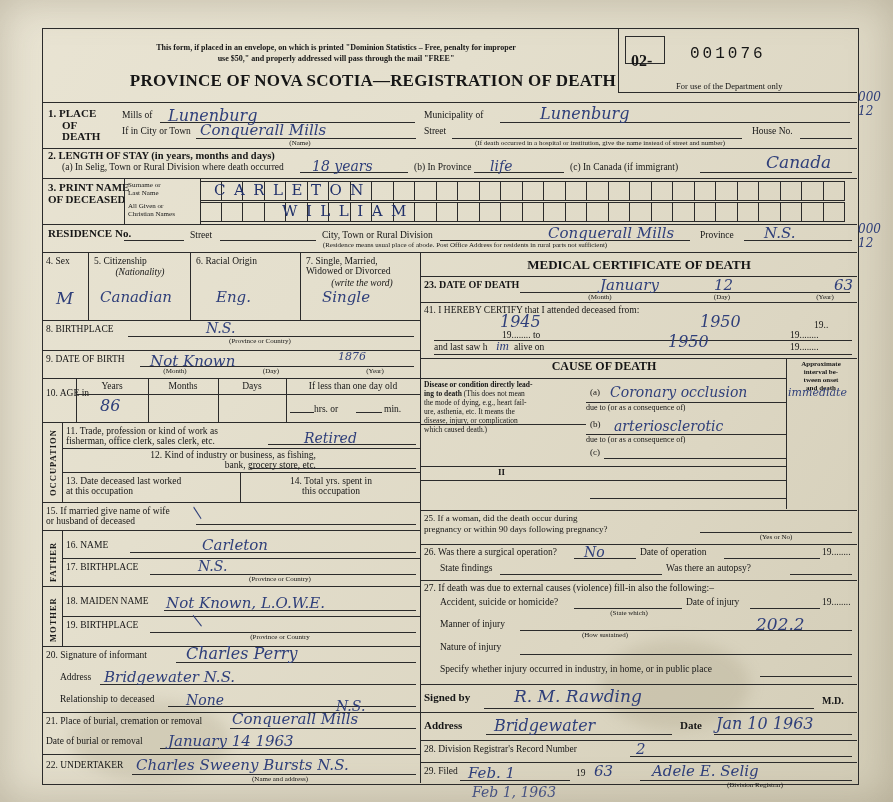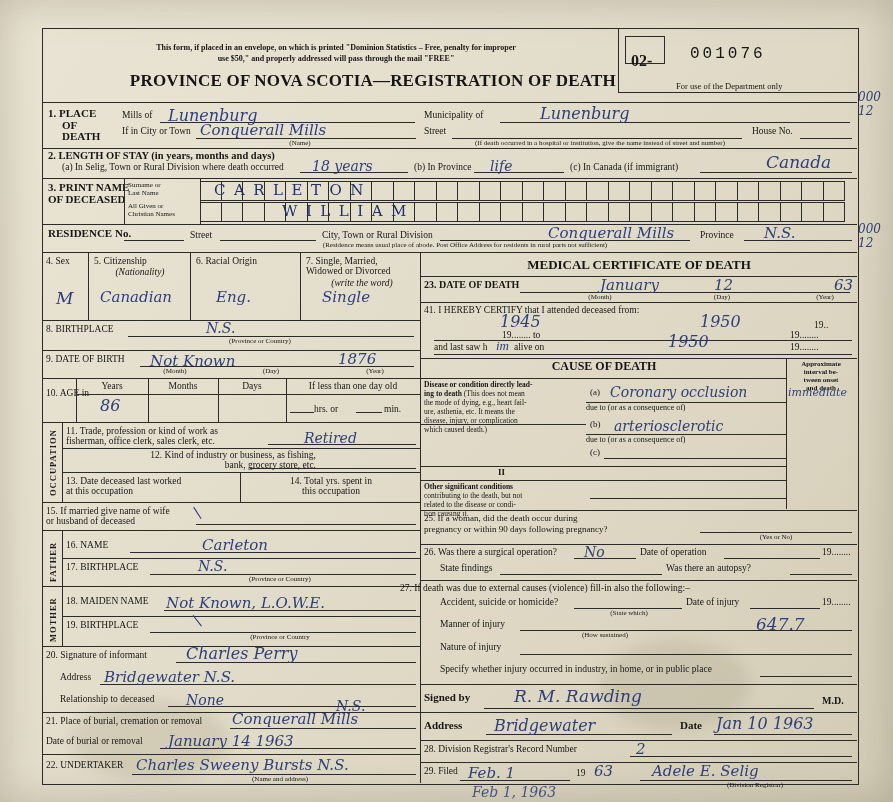--- a/index.html
+++ b/index.html
@@ -237,21 +237,21 @@
   <div class="t" style="left:46px;top:324px;">8. BIRTHPLACE</div>
   <div class="ln hl" style="left:128px;top:336px;width:286px;"></div>
   <div class="hw" style="left:206px;top:320px;font-size:14px;">N.S.</div>
   <div class="t c xs" style="left:160px;top:338px;width:200px;">(Province or Country)</div>
 
   <div class="ln hl" style="left:42px;top:350px;width:378px;"></div>
 
   <div class="t" style="left:46px;top:354px;">9. DATE OF BIRTH</div>
   <div class="ln hl" style="left:140px;top:366px;width:274px;"></div>
   <div class="hw" style="left:150px;top:352px;font-size:15px;">Not Known</div>
-  <div class="hw" style="left:338px;top:350px;font-size:15px;font-style:italic;">1876</div>
+  <div class="hw" style="left:338px;top:350px;font-size:11px;font-style:italic;">1876</div>
   <div class="t c xs" style="left:140px;top:368px;width:70px;">(Month)</div>
   <div class="t c xs" style="left:236px;top:368px;width:70px;">(Day)</div>
   <div class="t c xs" style="left:340px;top:368px;width:70px;">(Year)</div>
 
   <div class="ln hl" style="left:42px;top:378px;width:378px;"></div>
 
   <div class="t" style="left:46px;top:388px;">10. AGE in</div>
   <div class="ln vl" style="left:76px;top:378px;height:44px;"></div>
   <div class="ln vl" style="left:148px;top:378px;height:44px;"></div>
   <div class="ln vl" style="left:218px;top:378px;height:44px;"></div>
@@ -398,21 +398,20 @@
   <div class="hw" style="left:614px;top:418px;font-size:14px;">arteriosclerotic</div>
 
   <div class="ln hl" style="left:420px;top:424px;width:166px;"></div>
   <div class="t" style="left:586px;top:436px;font-size:8px;">due to (or as a consequence of)</div>
   <div class="t" style="left:590px;top:448px;font-size:9px;">(c)</div>
   <div class="ln hl" style="left:604px;top:458px;width:182px;"></div>
 
   <div class="ln hl" style="left:420px;top:466px;width:366px;"></div>
   <div class="t b" style="left:498px;top:468px;font-size:9px;">II</div>
   <div class="ln hl" style="left:420px;top:480px;width:366px;"></div>
-  <div class="t" style="left:424px;top:482px;width:166px;font-size:7.5px;line-height:1.2;"><b>Other significant conditions</b><br>contributing to the death, but not<br>related to the disease or condi-<br>tion causing it.</div>
   <div class="ln hl" style="left:590px;top:498px;width:196px;"></div>
 
   <div class="ln hl" style="left:420px;top:510px;width:437px;"></div>
 
   <div class="t" style="left:424px;top:513px;width:290px;font-size:9px;line-height:1.25;">25. If a woman, did the death occur during<br>pregnancy or within 90 days following pregnancy?</div>
   <div class="ln hl" style="left:700px;top:532px;width:152px;"></div>
   <div class="t c xs" style="left:716px;top:534px;width:120px;">(Yes or No)</div>
 
   <div class="ln hl" style="left:420px;top:544px;width:437px;"></div>
 
@@ -423,32 +422,32 @@
   <div class="ln hl" style="left:724px;top:558px;width:96px;"></div>
   <div class="t" style="left:822px;top:547px;">19........</div>
 
   <div class="t" style="left:440px;top:563px;">State findings</div>
   <div class="ln hl" style="left:500px;top:574px;width:162px;"></div>
   <div class="t" style="left:666px;top:563px;">Was there an autopsy?</div>
   <div class="ln hl" style="left:790px;top:574px;width:62px;"></div>
 
   <div class="ln hl" style="left:420px;top:580px;width:437px;"></div>
 
-  <div class="t" style="left:400px;top:583px;">27. If death was due to external causes (violence) fill-in also the following:–</div>
+  <div class="t" style="left:424px;top:583px;">27. If death was due to external causes (violence) fill-in also the following:–</div>
   <div class="t" style="left:440px;top:597px;">Accident, suicide or homicide?</div>
   <div class="ln hl" style="left:574px;top:608px;width:108px;"></div>
   <div class="t c xs" style="left:576px;top:610px;width:106px;">(State which)</div>
   <div class="t" style="left:686px;top:597px;">Date of injury</div>
   <div class="ln hl" style="left:750px;top:608px;width:70px;"></div>
   <div class="t" style="left:822px;top:597px;">19........</div>
 
   <div class="t" style="left:440px;top:619px;">Manner of injury</div>
   <div class="ln hl" style="left:520px;top:630px;width:332px;"></div>
   <div class="t c xs" style="left:540px;top:632px;width:130px;">(How sustained)</div>
-  <div class="hw" style="left:756px;top:614px;font-size:17px;">647.7</div>
+  <div class="hw" style="left:756px;top:614px;font-size:17px;">202.2</div>
 
   <div class="t" style="left:440px;top:642px;">Nature of injury</div>
   <div class="ln hl" style="left:520px;top:654px;width:332px;"></div>
 
   <div class="t" style="left:440px;top:664px;">Specify whether injury occurred in industry, in home, or in public place</div>
   <div class="ln hl" style="left:760px;top:676px;width:92px;"></div>
 
   <div class="ln hl" style="left:420px;top:684px;width:437px;"></div>
 
   <div class="t b" style="left:424px;top:692px;font-size:11px;">Signed by</div>

